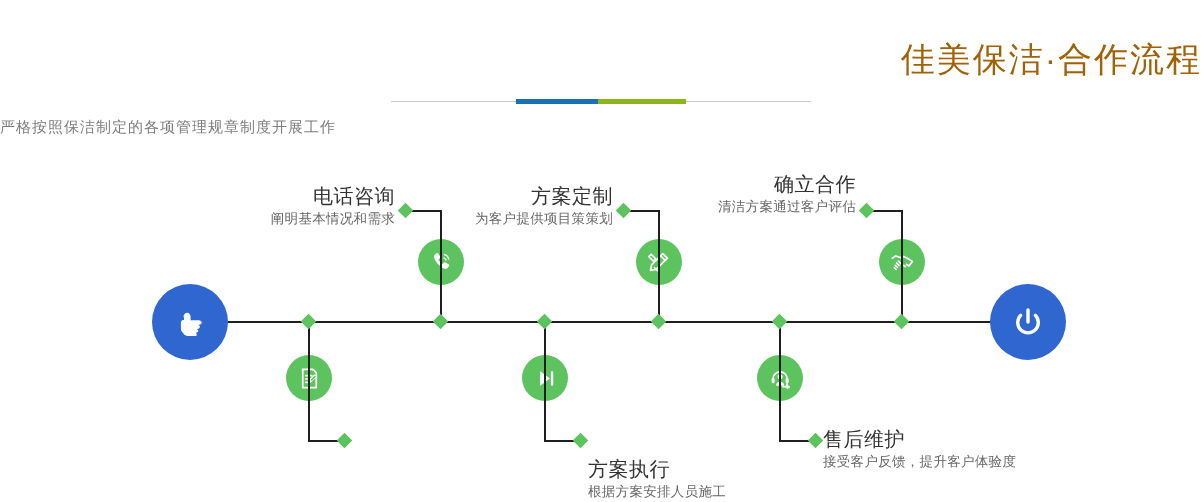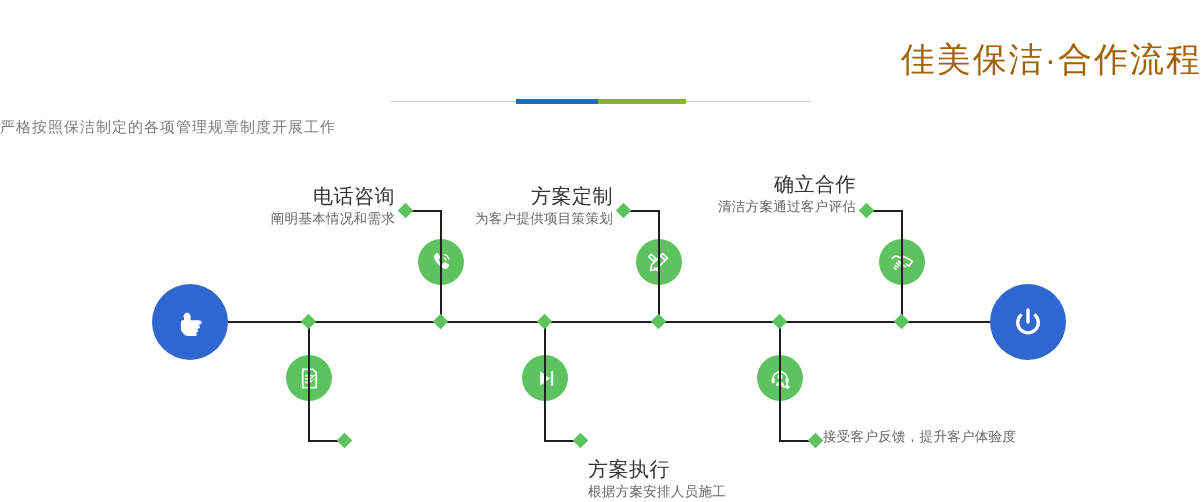--- a/index.html
+++ b/index.html
@@ -273,17 +273,18 @@
           <line x1="21.3" y1="21" x2="21.3" y2="24.4" stroke="#ffffff" stroke-width="1.6" stroke-linecap="round"></line>
           <line x1="19.6" y1="22.7" x2="23" y2="22.7" stroke="#ffffff" stroke-width="1.6" stroke-linecap="round"></line>
         </svg>
       </span>
     </div>
     <div class="stem" style="left:779px; top:321px; height:120px;"></div>
     <div class="leader" style="left:779px; top:440px; width:36px;"></div>
     <div class="diamond" style="left:810px; top:435px;"></div>
     <div class="diamond" style="left:774px; top:316px;"></div>
     <div class="label bottom" style="left:823px; top:427px;">
+      <div class="l-title">售后维护</div>
       <div class="l-desc">接受客户反馈，提升客户体验度</div>
     </div>
 
   </div>
 </div>
 
 </body></html>

